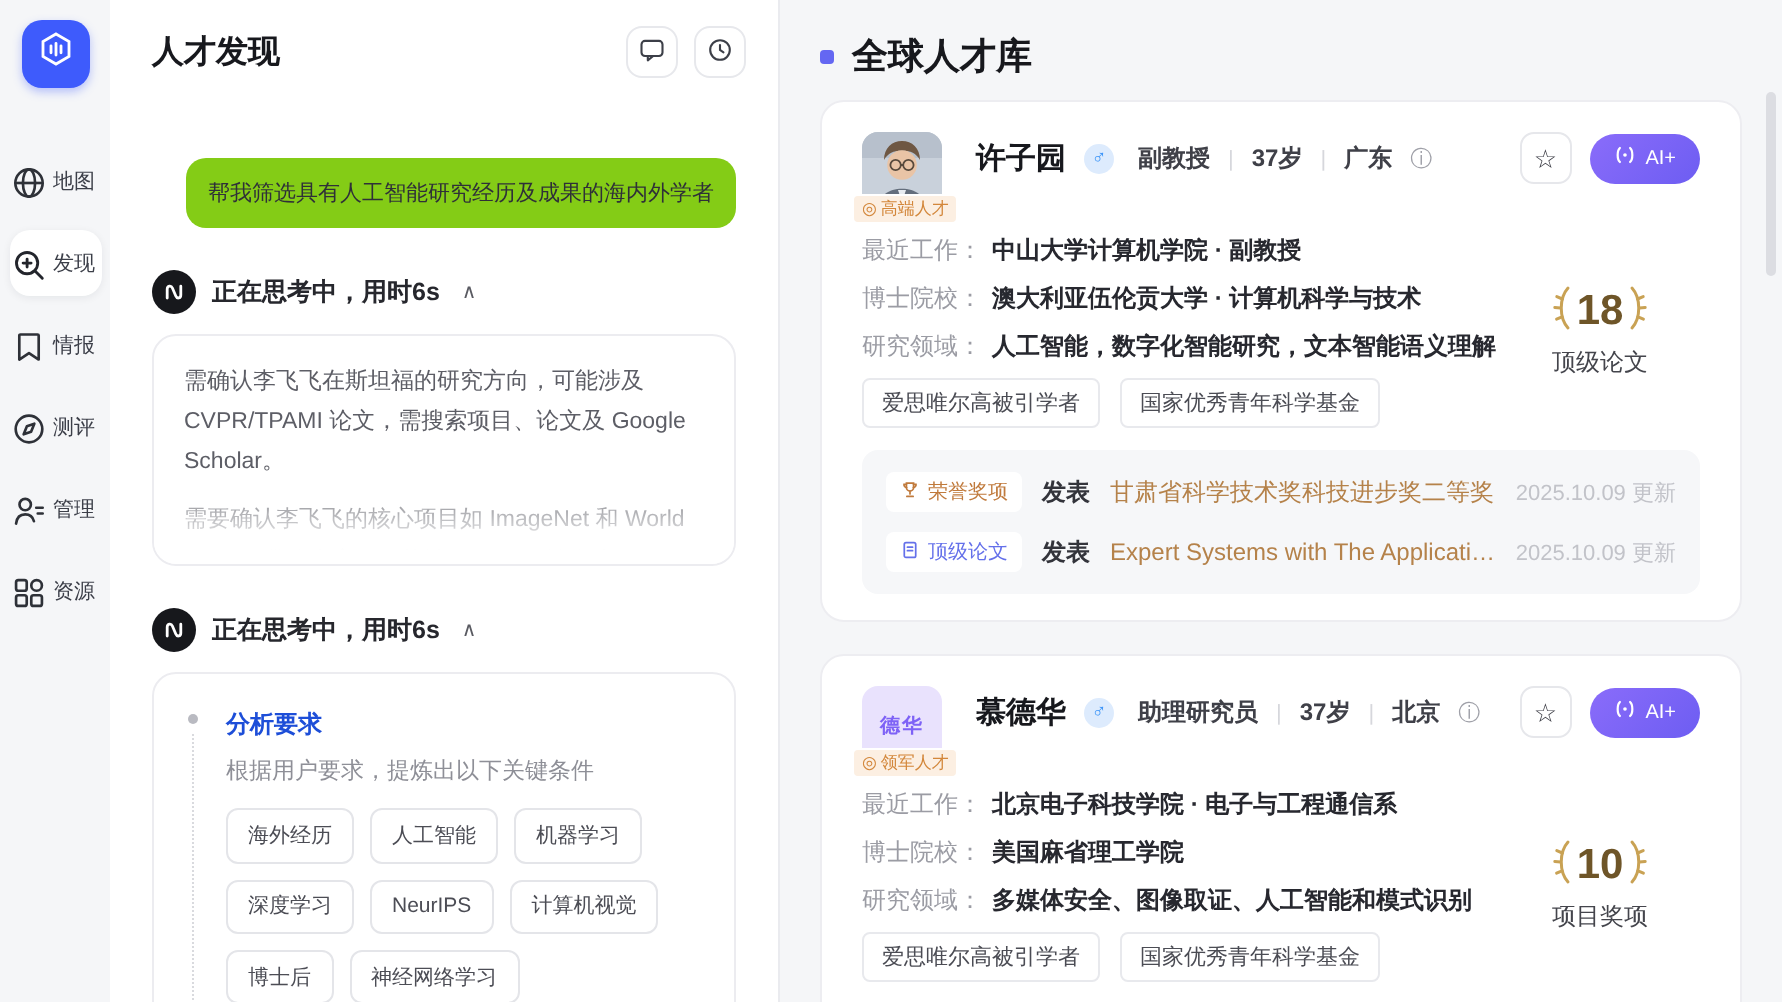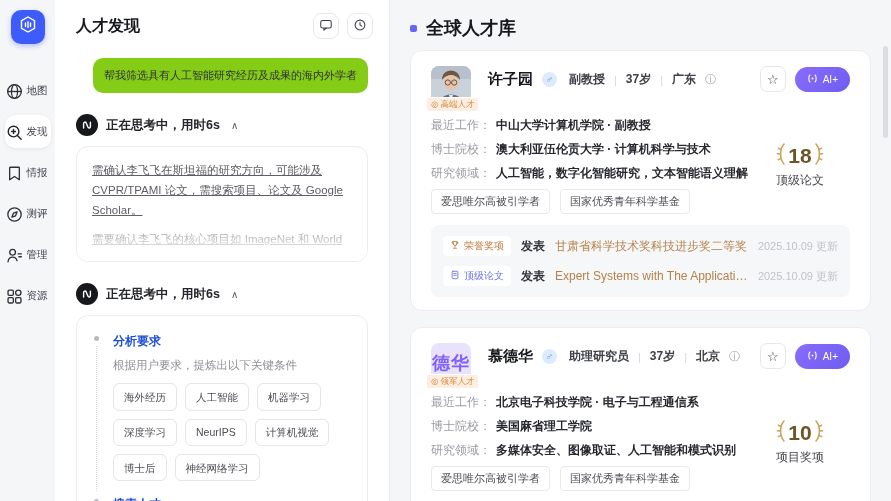--- a/index.html
+++ b/index.html
@@ -9,32 +9,32 @@
 
   
   .sidebar { flex:0 0 55px; display:flex; flex-direction:column; align-items:center; padding-top:10px; background:#f5f6f8; }
   .logo { width:34px; height:34px; border-radius:10px; background:#3e5bfc; display:flex; align-items:center; justify-content:center; margin-bottom:30px; box-shadow:0 2px 5px rgba(62,91,252,.35); }
   .nav-item { width:46px; padding:7px 0 6px; display:flex; flex-direction:row; align-items:center; gap:3px; margin-bottom:8px; border-radius:10px; cursor:pointer; }
   .nav-item.active { background:#fff; box-shadow:0 1px 4px rgba(20,24,40,.07); }
   .nav-label { font-size:10.5px; color:#3c3f49; }
   .nav-icon { height:20px; display:flex; align-items:center; }
 
   
-  .chat-panel { flex:0 0 335px; background:#fff; border-right:1px solid #eaebef; display:flex; flex-direction:column; overflow:hidden; }
+  .chat-panel { flex:0 0 335px; background:#fff; border-right:1px solid #eaebef; display:flex; flex-direction:column; overflow:hidden;gap:21px; }
   .chat-header { display:flex; align-items:center; padding:13px 16px 6px 21px; }
   .chat-title { font-size:16px; font-weight:bold; color:#17181d; flex:1; }
   .icon-btn { width:26px; height:26px; border:1px solid #e7e8ec; border-radius:8px; background:#fff; display:flex; align-items:center; justify-content:center; margin-left:8px; cursor:pointer; }
   .chat-body { flex:1; padding:4px 21px 0; overflow:hidden; position:relative; }
   .user-bubble { margin-left:auto; width:fit-content; background:#84cc16; color:#2f3038; font-size:11px; white-space:nowrap; padding:10px 11px; border-radius:10px; margin-top:9px; }
   .think-head { display:flex; align-items:center; gap:8px; margin-top:21px; }
   .assistant-avatar { width:22px; height:22px; border-radius:50%; background:#17181c; color:#fff; display:flex; align-items:center; justify-content:center; flex:0 0 22px; font-size:8px; }
   .think-status { font-size:12.5px; font-weight:bold; color:#26272d; }
   .chev { color:#5a5b62; font-size:10px; margin-left:3px; }
   .think-card { border:1px solid #ececf0; border-radius:12px; margin-top:10px; padding:13px 15px; font-size:11.5px; color:#5d5e66; line-height:1.75; background:#fff; }
-  .think-card.faded { max-height:116px; overflow:hidden; position:relative;text-decoration:underline; }
+  .think-card.faded { max-height:116px; overflow:hidden; position:relative; }
   .think-card.faded::after { content:""; position:absolute; left:0; right:0; bottom:0; height:46px; background:linear-gradient(rgba(255,255,255,0),#fff 85%); }
   .think-card p { margin-bottom:9px; }
   .steps { padding:15px 15px 4px; }
   .step { position:relative; padding-left:21px; padding-bottom:13px; }
   .step::before { content:""; position:absolute; left:2px; top:4.5px; width:5px; height:5px; border-radius:50%; background:#b9bac1; }
   .step:not(:last-child)::after { content:""; position:absolute; left:4px; top:15px; bottom:3px; border-left:1px dotted #d9dade; }
   .step-title { font-size:12px; font-weight:bold; color:#1d4ed8; margin-bottom:5px; }
   .step-desc { font-size:11.5px; color:#8e8f97; line-height:1.5; }
   .kw-tags { display:flex; flex-wrap:wrap; gap:8px; margin-top:9px; }
   .kw { border:1px solid #e4e5e9; border-radius:6px; padding:3.5px 10px; font-size:10.5px; color:#4c4d55; background:#fff; }
@@ -42,21 +42,21 @@
   
   .pool-panel { flex:1; position:relative; overflow:hidden; padding-left:12px; }
   .pool-header { display:flex; align-items:center; gap:9px; padding:16px 0 10px 8px; }
   .pool-bullet { width:7px; height:7px; border-radius:2px; background:#6467f2; }
   .pool-title { font-size:18px; font-weight:bold; color:#17181d; }
   .cards { padding:0 20px 0 8px; }
   .talent-card { background:#fff; border:1px solid #ededf1; border-radius:12px; padding:15px 20px 13px; margin-bottom:16px; }
   .card-top { display:flex; align-items:flex-start; }
   .avatar-wrap { position:relative; width:40px; height:40px; margin-right:17px; flex:0 0 40px; }
   .avatar { width:40px; height:40px; border-radius:8px; overflow:hidden; display:flex; align-items:center; justify-content:center; }
-  .avatar.text { background:#e9e2fd; color:#7e62f6; font-size:18px; font-weight:bold; letter-spacing:1px; }
+  .avatar.text { background:#e9e2fd; color:#7e62f6; font-size:10px; font-weight:bold; letter-spacing:1px; }
   .talent-badge { position:absolute; left:-5px; bottom:-6px; background:#fcefe2; color:#d3873b; font-size:8.5px; line-height:1; padding:2.5px 4px; border-radius:3px; white-space:nowrap; display:flex; align-items:center; gap:2px; border:1px solid #fff; }
   .name-row { display:flex; align-items:center; gap:9px; margin-top:4px; }
   .t-name { font-size:15px; font-weight:bold; color:#17181d; }
   .gender { width:15px; height:15px; border-radius:50%; background:#ddebfd; color:#3f96f8; font-size:10px; display:flex; align-items:center; justify-content:center; }
   .meta { font-size:12px; color:#3f4048; font-weight:bold; display:flex; align-items:center; gap:9px; margin-left:3px; }
   .meta .sep { color:#d6d7dc; font-weight:normal; font-size:11px; }
   .info-i { color:#9fa0a8; font-size:11px; font-weight:normal; }
   .actions { margin-left:auto; display:flex; gap:9px; align-items:center; }
   .star-btn { width:26px; height:26px; border:1px solid #e6e7eb; border-radius:7px; background:#fff; color:#3c3d45; font-size:13px; display:flex; align-items:center; justify-content:center; cursor:pointer; }
   .ai-btn { height:25px; padding:0 12px; border:none; border-radius:13px; background:linear-gradient(135deg,#8a6cfa,#6d5df2); color:#fff; font-size:10px; display:flex; align-items:center; gap:5px; cursor:pointer; }

